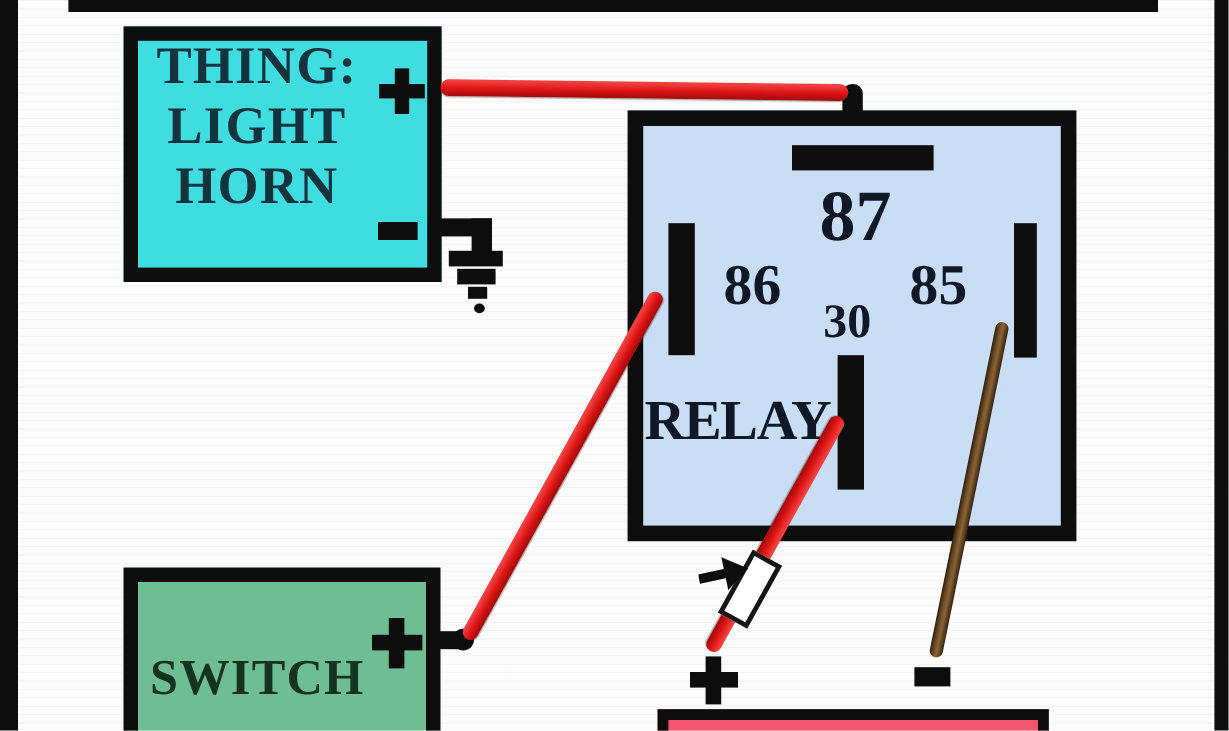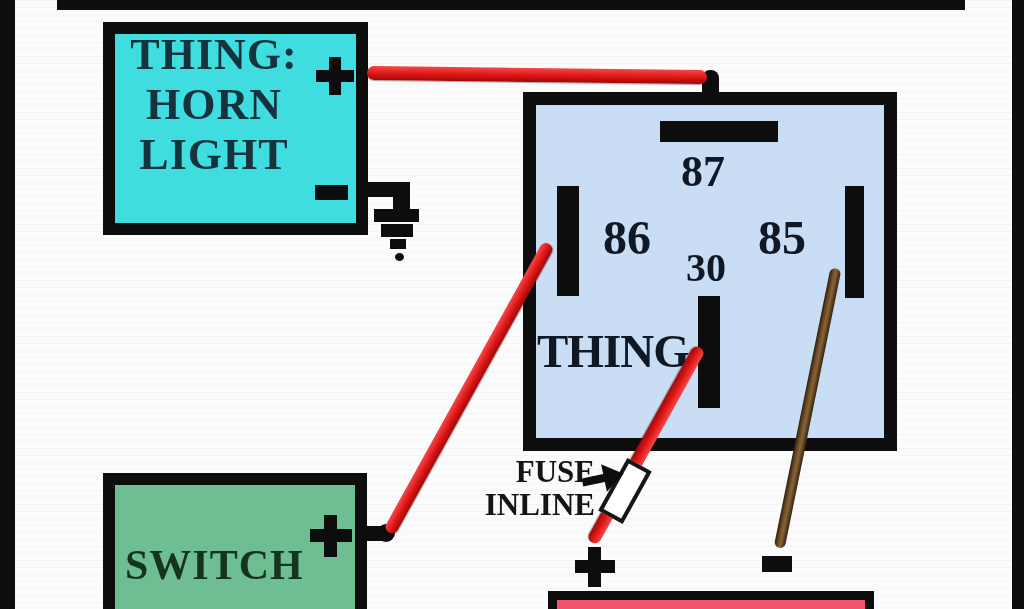--- a/index.html
+++ b/index.html
@@ -47,21 +47,21 @@
   #wire-85-batt{left:836px;top:263px;width:285px;height:11px;transform:rotate(101.5deg);
     background:linear-gradient(to bottom,#33240f 0%,#8a6436 45%,#6b4a26 70%,#2c1f0c 100%);border-radius:6px;}
 
   
   #relay-box{left:523px;top:92px;width:348px;height:333px;border:13px solid #0d0d0d;background:#c9def5;}
   #bar-87{left:660px;top:121px;width:118px;height:21px;}
   #bar-86{left:557px;top:186px;width:22px;height:110px;}
   #bar-85{left:845px;top:186px;width:19px;height:112px;}
   #bar-30{left:698px;top:296px;width:22px;height:112px;}
   .rlbl{position:absolute;color:#101826;font-weight:600;}
-  #lbl-87{left:663px;top:146px;width:80px;text-align:center;font-size:44px;}
+  #lbl-87{left:663px;top:146px;width:80px;text-align:right;font-size:60px;}
   #lbl-86{left:585px;top:210px;font-size:48px;margin-left:18px;}
   #lbl-85{left:758px;top:210px;font-size:48px;}
   #lbl-30{left:686px;top:244px;font-size:40px;}
   #lbl-relay{left:537px;top:324px;font-size:47px;letter-spacing:-1px;}
 
   
   #fuse-text{left:448px;top:455px;width:147px;text-align:right;color:#141414;font-size:31px;line-height:33px;font-weight:600;}
   #fuse-arrow{left:582px;top:461px;width:44px;height:34px;}
   #fuse-body{left:611px;top:461px;width:20px;height:52px;background:#fff;border:4px solid #161616;transform:rotate(29deg);}
 
@@ -84,22 +84,22 @@
 
   
   <div class="abs blk" id="frame-left"></div>
   <div class="abs blk" id="frame-top"></div>
   <div class="abs blk" id="frame-right"></div>
 
   
   <div class="abs" id="thing-box"></div>
   <div class="abs" id="thing-text">
     <div>THING:</div>
+    <div>LIGHT</div>
     <div>HORN</div>
-    <div>LIGHT</div>
   </div>
   <span>
     <i class="pbar" id="thing-plus-h"></i><i class="pbar" id="thing-plus-v"></i>
   </span>
   <div class="abs blk" id="thing-minus"></div>
 
   
   <div class="abs blk" id="gnd-stub-h"></div>
   <div class="abs blk" id="gnd-stub-v"></div>
   <span>
@@ -114,39 +114,35 @@
   <div class="abs blk" id="relay-top-stub"></div>
   <div class="wire red" id="wire-thing-87"></div>
   <div class="abs blk" id="bar-87"></div>
   <div class="abs blk" id="bar-86"></div>
   <div class="abs blk" id="bar-85"></div>
   <div class="abs blk" id="bar-30"></div>
   <div class="rlbl" id="lbl-87">87</div>
   <div class="rlbl" id="lbl-86">86</div>
   <div class="rlbl" id="lbl-85">85</div>
   <div class="rlbl" id="lbl-30">30</div>
-  <div class="rlbl" id="lbl-relay">THING</div>
+  <div class="rlbl" id="lbl-relay">RELAY</div>
 
   
   <div class="abs" id="switch-box"></div>
   <div class="abs" id="switch-text">SWITCH</div>
   <span>
     <i class="pbar" id="switch-plus-h"></i><i class="pbar" id="switch-plus-v"></i>
   </span>
   <div class="abs blk" id="switch-stub"></div>
   <div class="abs blk" id="switch-cap"></div>
   <div class="wire red" id="wire-switch-86"></div>
 
   
   <div class="wire red" id="wire-30-batt"></div>
   <div class="abs" id="fuse-body"></div>
-  <div class="abs" id="fuse-text">
-    <div>FUSE</div>
-    <div>INLINE</div>
-  </div>
   <svg class="abs" id="fuse-arrow" viewBox="0 0 44 34">
     <g transform="rotate(-12 22 17)">
       <polygon points="0,13 22,13 22,3 42,17 22,31 22,21 0,21" fill="#0d0d0d"></polygon>
     </g>
   </svg>
 
   
   <div class="wire" id="wire-85-batt"></div>
 
   

